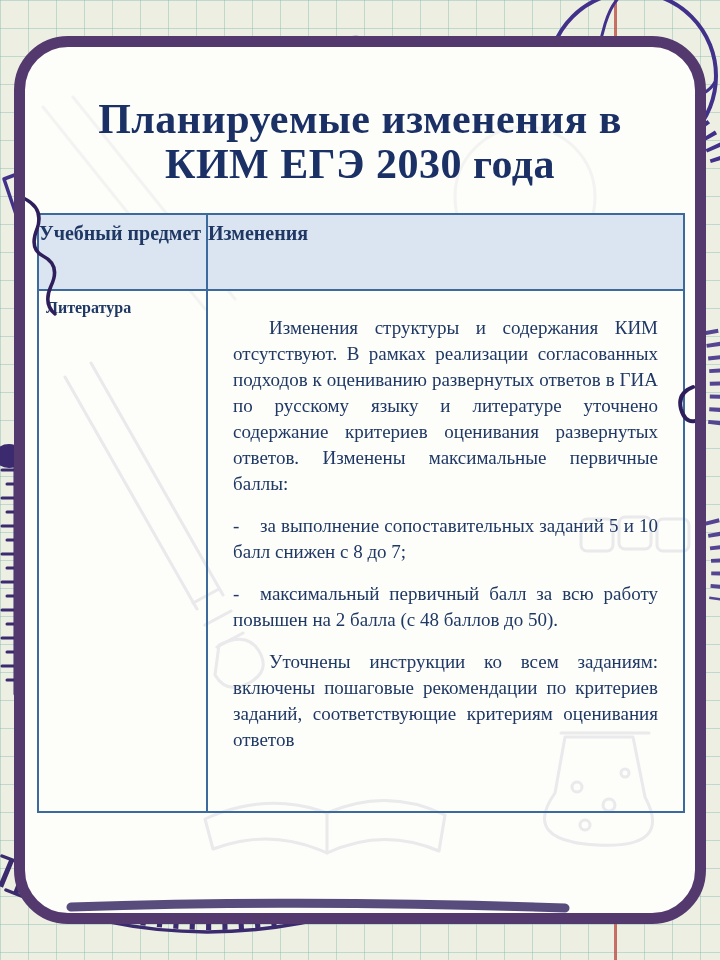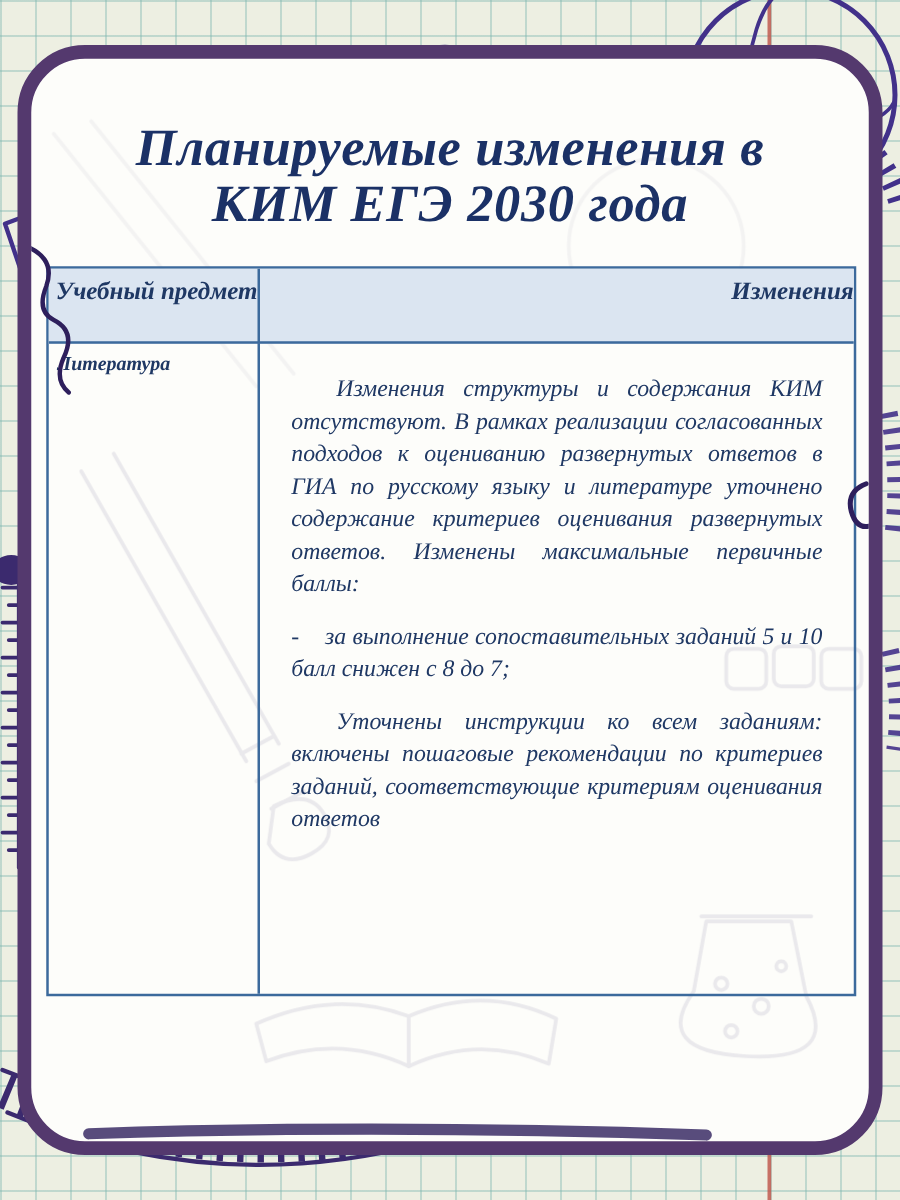--- a/index.html
+++ b/index.html
@@ -35,21 +35,20 @@
     background:var(--margin-red); opacity:.85;
   }
   .doodles-out{position:absolute; inset:0; pointer-events:none;}
   
   .frame{
     position:absolute; left:14px; top:36px; width:692px; height:888px;
     border:11px solid var(--frame-purple);
     border-radius:54px;
     background:var(--inner-white);
     overflow:hidden;
-    font-style:italic;
   }
   .doodles-in{position:absolute; inset:0; pointer-events:none;}
   .doodles-over{position:absolute; inset:0; pointer-events:none; z-index:5;}
   
   .title{
     position:absolute; top:50px; left:0; width:100%;
     text-align:center;
     color:var(--title-navy);
     font-weight:bold;
     font-size:42px;
@@ -61,25 +60,25 @@
     position:absolute; top:166px; left:12px; width:648px;
     display:grid;
     grid-template-columns:169px 1fr;
     border:2px solid var(--tbl-border);
     background:transparent;
     color:var(--navy);
   }
   .th{
     background:var(--hdr-bg);
     border-bottom:2px solid var(--tbl-border);
-    height:60px;
+    height:76px;
     font-weight:bold;
     font-size:20px;
     line-height:28px;
-    text-align:right;
+    text-align:left;
     padding-top:4px;
   }
   .c1{border-right:2px solid var(--tbl-border);}
   .td{height:520px; background:transparent;}
   .td.c1{
     font-weight:bold;
     font-size:16px;
     padding:8px 4px 0 7px;
   }
   .td.c2{
@@ -179,17 +178,18 @@
     <div>КИМ ЕГЭ 2030 года</div>
   </div>
 
   <div class="tbl">
     <div class="th c1">Учебный предмет</div>
     <div class="th">Изменения</div>
     <div class="td c1">Литература</div>
     <div class="td c2">
       <p class="p-indent"><span>Изменения структуры и содержания КИМ отсутствуют. В рамках реализации согласованных подходов к оцениванию развернутых ответов в ГИА по русскому языку и литературе уточнено содержание критериев оценивания развернутых ответов. Изменены максимальные первичные баллы:</span></p>
       <p class="p-dash"><span class="marker">-</span><span>за выполнение сопоставительных заданий 5 и 10 балл снижен с 8 до 7;</span></p>
+      <p class="p-dash"><span class="marker">-</span><span>максимальный первичный балл за всю работу повышен на 2 балла (с 48 баллов до 50).</span></p>
       <p class="p-indent"><span>Уточнены инструкции ко всем заданиям: включены пошаговые рекомендации по критериев заданий, соответствующие критериям оценивания ответов</span></p>
     </div>
   </div>
 
 </div>
 
 </body></html>

